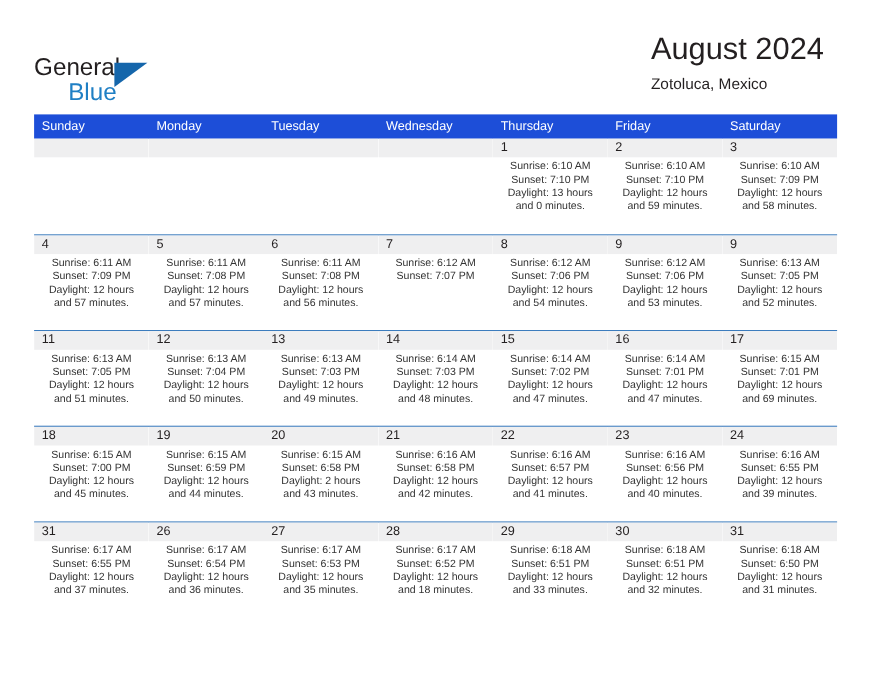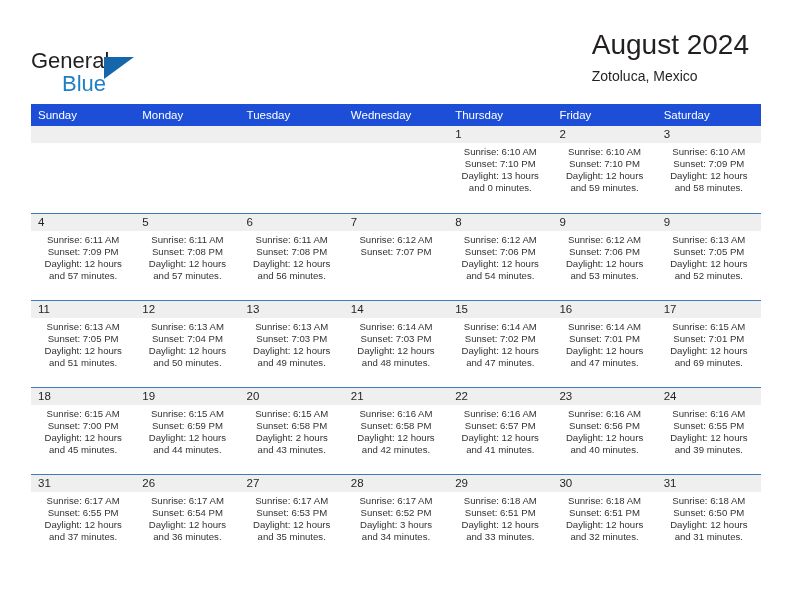--- a/index.html
+++ b/index.html
@@ -416,21 +416,21 @@
               <div>Sunrise: 6:17 AM</div>
               <div>Sunset: 6:53 PM</div>
               <div class="dl">Daylight: 12 hours and 35 minutes.</div>
             </div>
           </div>
           <div class="day">
             <div class="daynum">28</div>
             <div class="info">
               <div>Sunrise: 6:17 AM</div>
               <div>Sunset: 6:52 PM</div>
-              <div class="dl">Daylight: 3 hours and 34 minutes.</div>
+              <div class="dl">Daylight: 12 hours and 18 minutes.</div>
             </div>
           </div>
           <div class="day">
             <div class="daynum">29</div>
             <div class="info">
               <div>Sunrise: 6:18 AM</div>
               <div>Sunset: 6:51 PM</div>
               <div class="dl">Daylight: 12 hours and 33 minutes.</div>
             </div>
           </div>

